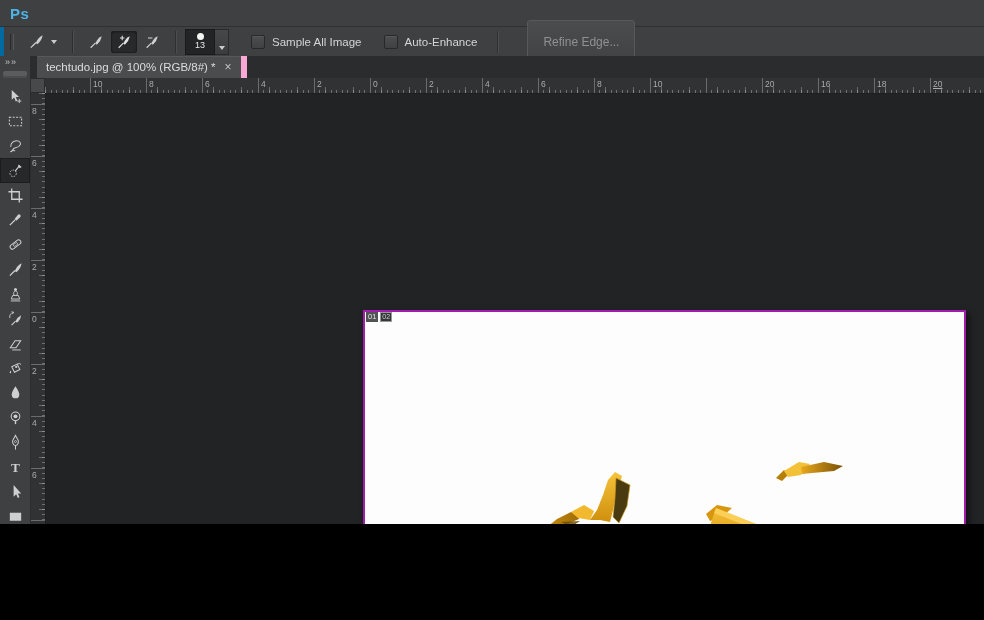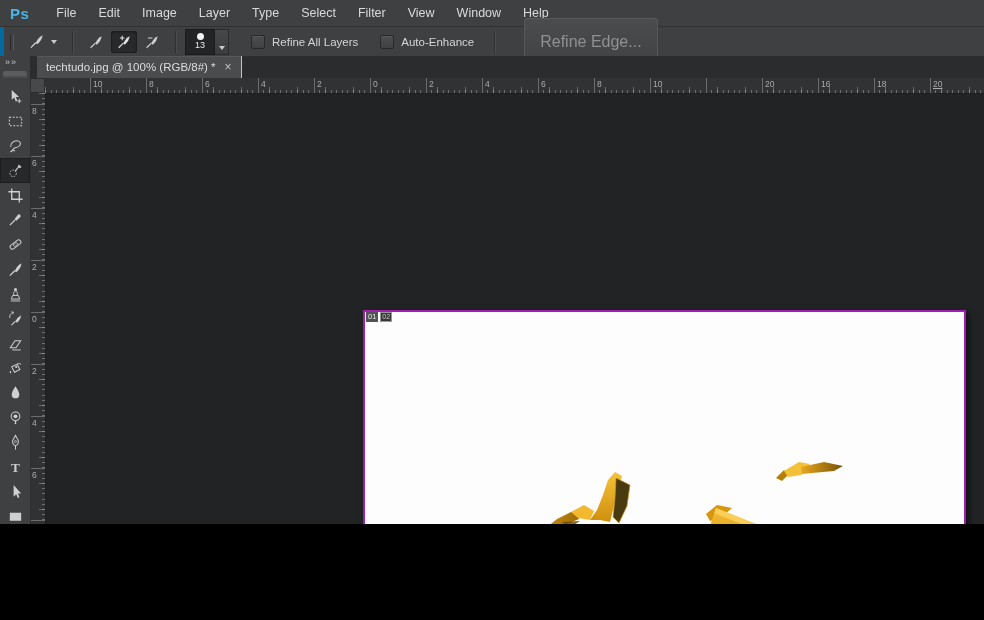--- a/index.html
+++ b/index.html
@@ -25,40 +25,40 @@
   .size-box{width:28px;background:#232425;border:1px solid #191a1b;display:flex;flex-direction:column;
             align-items:center;justify-content:center;}
   .size-dot{width:7px;height:7px;border-radius:50%;background:#f2f3f3;margin-bottom:1px;}
   .size-num{color:#e8e9e9;font-size:9px;line-height:9px;}
   .size-drop{width:13px;background:linear-gradient(#46484a,#3a3c3e);border:1px solid #2a2b2c;border-left:none;
              display:flex;align-items:flex-end;justify-content:center;padding-bottom:4px;}
   .checkbox-row{display:flex;align-items:center;margin-left:22px;}
   .checkbox{width:12px;height:12px;border-radius:2px;background:linear-gradient(#4c4e50,#3f4143);
             border:1px solid #272829;box-shadow:inset 0 1px 0 rgba(255,255,255,.07);margin-right:7px;}
   .chk-label{color:#d3d5d6;font-size:11.5px;}
-  .refine-btn{margin-left:20px;padding:14px 15px;font-size:16px;color:#8f9192;border-radius:3px;
+  .refine-btn{margin-left:20px;padding:14px 15px;font-size:12px;color:#8f9192;border-radius:3px;
               background:linear-gradient(#4a4c4e,#404244);border:1px solid #57595b;box-shadow:0 1px 1px rgba(0,0,0,.3);}
   
   .toolbar{position:absolute;left:0;top:56px;width:30px;height:564px;background:#3e4042;
            border-right:1px solid #2c2d2e;display:flex;flex-direction:column;align-items:center;z-index:3;}
   .tb-collapse{color:#c2c3c4;font-size:9px;height:12px;line-height:12px;letter-spacing:1px;align-self:flex-start;padding-left:5px;}
   .tb-grip{width:24px;height:7px;background:#5a5c5d;border-radius:2px;margin:3px 0 6px 0;
            box-shadow:inset 0 -2px 0 #4a4c4d;}
   .tool{width:30px;height:25px;display:flex;align-items:center;justify-content:center;}
   .tool svg{display:block;}
   .tool.selected{background:#27282a;box-shadow:inset 0 0 0 1px #1c1d1e;}
   .swatch-area{position:relative;width:30px;height:40px;margin-top:2px;}
   .mini-swatches{position:absolute;left:3px;top:0;}
   .swap-arrow{position:absolute;right:2px;top:0;}
   .fg-swatch{position:absolute;left:5px;top:16px;width:15px;height:13px;background:#101010;
              border:2px solid #e6e7e7;box-shadow:0 0 0 1px #242526;}
   
   .tabrow{position:absolute;left:30px;top:56px;width:954px;height:22px;background:#2a2c2e;display:flex;align-items:flex-end;}
   .doc-tab{margin-left:7px;height:22px;background:#4a4c4e;display:flex;align-items:center;padding:0 9px;
-           border-right:1px solid #f9a8d4;box-shadow:inset 0 1px 0 #565859;}
+           border-right:6px solid #f9a8d4;box-shadow:inset 0 1px 0 #565859;}
   .tab-title{color:#dcdddd;font-size:11.5px;white-space:nowrap;}
   .tab-close{color:#c2c3c4;font-size:12px;margin-left:9px;line-height:12px;}
   
   .ruler-corner{position:absolute;left:30px;top:78px;width:15px;height:15px;background:#47494b;
                 border:1px solid #2b2c2d;box-sizing:border-box;z-index:2;}
   .hruler{position:absolute;left:45px;top:78px;width:939px;height:15px;background:#303234;
           border-bottom:1px solid #1e1f20;overflow:hidden;z-index:2;
           background-image:
             repeating-linear-gradient(to right, rgba(170,172,173,.5) 0 1px, transparent 1px 5.6px),
             repeating-linear-gradient(to right, rgba(170,172,173,.45) 0 1px, transparent 1px 28px);
@@ -83,21 +83,20 @@
           border:1px solid #979899;}
   .ribbons{position:absolute;left:0;top:0;}
 </style>
 </head>
 <body>
 
 <div id="app">
 
   <div class="menubar">
     <span class="ps-logo">Ps</span>
-    <span id="menu-items"><span class="menu-item">File</span><span class="menu-item">Edit</span><span class="menu-item">Image</span><span class="menu-item">Layer</span><span class="menu-item">Type</span><span class="menu-item">Select</span><span class="menu-item">Filter</span><span class="menu-item">View</span><span class="menu-item">Window</span><span class="menu-item">Help</span></span>
   </div>
 
   <div class="optionsbar">
     <div class="grip"></div>
     <div class="preset">
       <svg width="17" height="17" viewBox="0 0 18 18">
         <path d="M3 15.5 L8.5 10" stroke="#cdcfd0" stroke-width="1.4" fill="none"></path>
         <path d="M8.5 10 Q11 4.5 15.5 2.5 Q14.5 8 10.5 11.5 Q9 12.5 8.5 10 Z" fill="#cdcfd0"></path>
       </svg>
       <span class="caret"></span>
@@ -131,21 +130,21 @@
         <div class="size-dot"></div>
         <div class="size-num">13</div>
       </div>
       <div class="size-drop">
         <span class="caret" style="margin:0;"></span>
       </div>
     </div>
 
     <div class="checkbox-row">
       <div class="checkbox"></div>
-      <span class="chk-label">Refine All Layers</span>
+      <span class="chk-label">Sample All Image</span>
     </div>
     <div class="checkbox-row">
       <div class="checkbox"></div>
       <span class="chk-label">Auto-Enhance</span>
     </div>
     <div class="sep" style="margin-left:20px;"></div>
     <button class="refine-btn">Refine Edge...</button>
   </div>
 
   <div class="tabrow">

